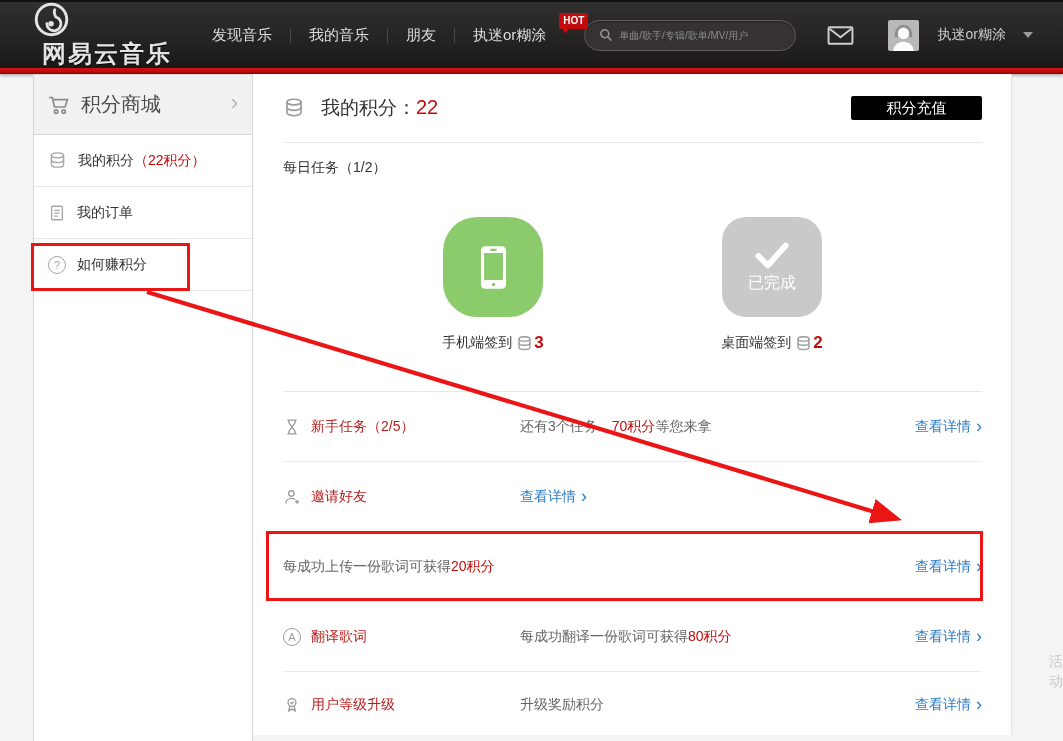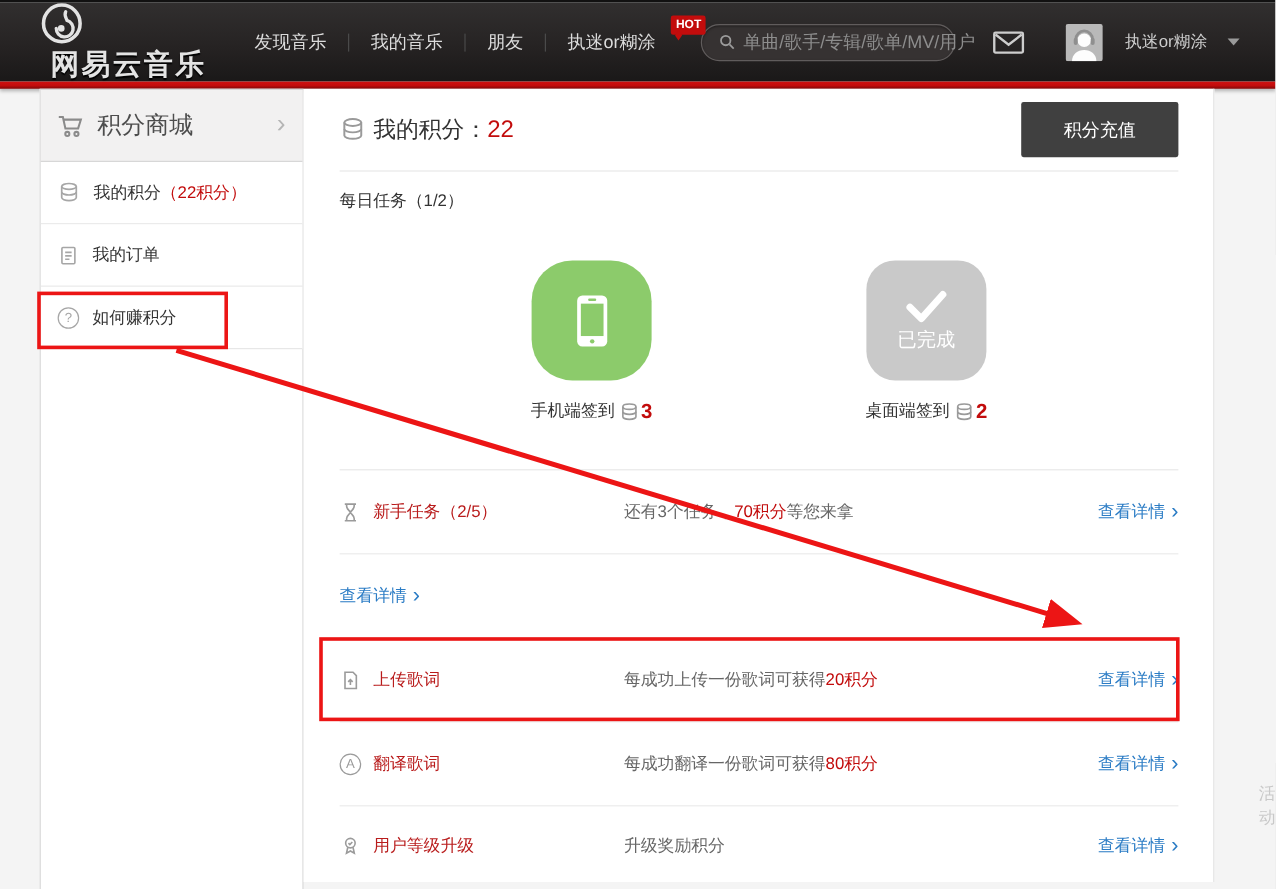--- a/index.html
+++ b/index.html
@@ -18,21 +18,21 @@
   .nav-item { position:relative; color:#dcdcdc; font-size:15px; padding:0 18px; cursor:pointer; white-space:nowrap; }
   .nav-sep { width:1px; height:15px; background:#4a4a4a; }
   .hot-badge { position:absolute; top:-13px; right:-24px; background:#c20c0c; color:#fff;
     font-size:10px; font-weight:bold; line-height:1; padding:3px 4px; border-radius:2px; }
   .hot-badge::after { content:""; position:absolute; left:4px; bottom:-3px; width:5px; height:5px;
     background:#c20c0c; transform:rotate(55deg) skewX(20deg); }
   .search-box { margin-left:20px; width:212px; height:31px; border-radius:16px;
     background:#363232; border:1px solid #605c5c; display:flex; align-items:center; padding:0 10px;
     box-shadow:inset 0 1px 2px rgba(0,0,0,.4); }
   .search-box .mag { color:#9b9b9b; display:flex; margin:0 6px 0 4px; }
-  .search-input { flex:1; background:transparent; border:none; outline:none; color:#22c55e; font-size:15px; }
+  .search-input { flex:1; background:transparent; border:none; outline:none; color:#22c55e; font-size:10px; }
   .search-input::placeholder { color:#8d8d8d; }
   .nav-right { margin-left:auto; display:flex; align-items:center;gap:10px; }
   .mail { color:#cdcdcd; display:flex; margin-right:24px; cursor:pointer; }
   .avatar { display:flex; cursor:pointer; }
   .user-name { color:#ccc; font-size:14px; margin-left:9px; cursor:pointer; white-space:nowrap; }
   .caret { width:0; height:0; border-left:5px solid transparent; border-right:5px solid transparent;
     border-top:6px solid #9a9a9a; margin-left:7px; cursor:pointer; }
 
   
   .red-strip { position:absolute; left:0; top:68px; width:1063px; height:6px;
@@ -51,23 +51,23 @@
     border-bottom:1px solid #e7e7e7; font-size:14px; color:#333; cursor:pointer; background:#fff; }
   .sb-item .i, .sb-item .circle-glyph { color:#a6a6a6; }
   .sb-item-label { margin-left:11px; }
   .red-text { color:#c20c0c; }
 
   
   .panel { position:absolute; left:253px; top:74px; width:759px; height:661px;
     background:#fff; border-right:1px solid #e3e3e3; padding:0 29px 0 30px; }
   .p-header { height:68px; display:flex; align-items:center; }
   .p-header .i { color:#9a9a9a; }
-  .p-title { font-size:19px; color:#333; margin-left:6px; }
+  .p-title { font-size:19px; color:#333; margin-left:16px; }
   .p-points { font-size:20px; color:#c20c0c; }
-  .recharge-btn { margin-left:auto; width:131px; height:46px; background:#404040; color:#fff;
+  .recharge-btn { margin-left:auto; width:131px; height:24px; background:#000000; color:#fff;
     font-size:15px; border:none; border-radius:2px; cursor:pointer; font-family:inherit; }
   .divider { height:1px; background:#e8e8e8; }
   .daily-title { margin-top:16px; font-size:14px; color:#333; height:20px; }
   .daily { display:flex; margin-top:38px; margin-left:160px; }
   .daily-col { width:100px; text-align:center; }
   .daily-col + .daily-col { margin-left:179px; }
   .squircle { width:100px; height:100px; border-radius:34px; display:flex; flex-direction:column;
     align-items:center; justify-content:center; cursor:pointer; }
   .squircle.green { background:#8ccb6b; }
   .squircle.gray { background:#c9c9c9;border-radius:24px; }
@@ -308,38 +308,39 @@
           <span class="trow-label">新手任务（2/5）</span>
         </span>
         <span class="trow-desc"><span>还有3个任务，</span><span class="red-text">70积分</span><span>等您来拿</span></span>
         <a class="tlink">
             <span>查看详情</span>
             <span class="chev">›</span>
           </a>
       </div>
 
       <div class="trow">
+        <span class="trow-left">
+          <span class="i">
+            <svg viewBox="0 0 20 20" width="18" height="18">
+                <g fill="none" stroke="currentColor" stroke-width="1.5">
+              <circle cx="9.3" cy="6" r="3"></circle>
+              <path d="M3.3 17.2c0-3.4 2.7-5.6 6-5.6 1.6 0 3 .5 4.1 1.4"></path>
+              <path d="M15.6 13.2v4.2M13.5 15.3h4.2"></path>
+                </g>
+              </svg>
+          </span>
+          <span class="trow-label">邀请好友</span>
+        </span>
         <a class="tlink">
             <span>查看详情</span>
             <span class="chev">›</span>
           </a>
       </div>
 
       <div class="trow">
-        <span class="trow-left">
-          <span class="i">
-            <svg viewBox="0 0 20 20" width="18" height="18">
-                <g fill="none" stroke="currentColor" stroke-width="1.5">
-              <path d="M5 2.5h7.4l3.1 3.1v11.9H5z"></path>
-              <path d="M10 14.2V9.4M7.9 11.3L10 9.2l2.1 2.1"></path>
-                </g>
-              </svg>
-          </span>
-          <span class="trow-label">上传歌词</span>
-        </span>
         <span class="trow-desc"><span>每成功上传一份歌词可获得</span><span class="red-text">20积分</span><span></span></span>
         <a class="tlink">
             <span>查看详情</span>
             <span class="chev">›</span>
           </a>
       </div>
 
       <div class="trow">
         <span class="trow-left">
           <span class="circle-glyph">

